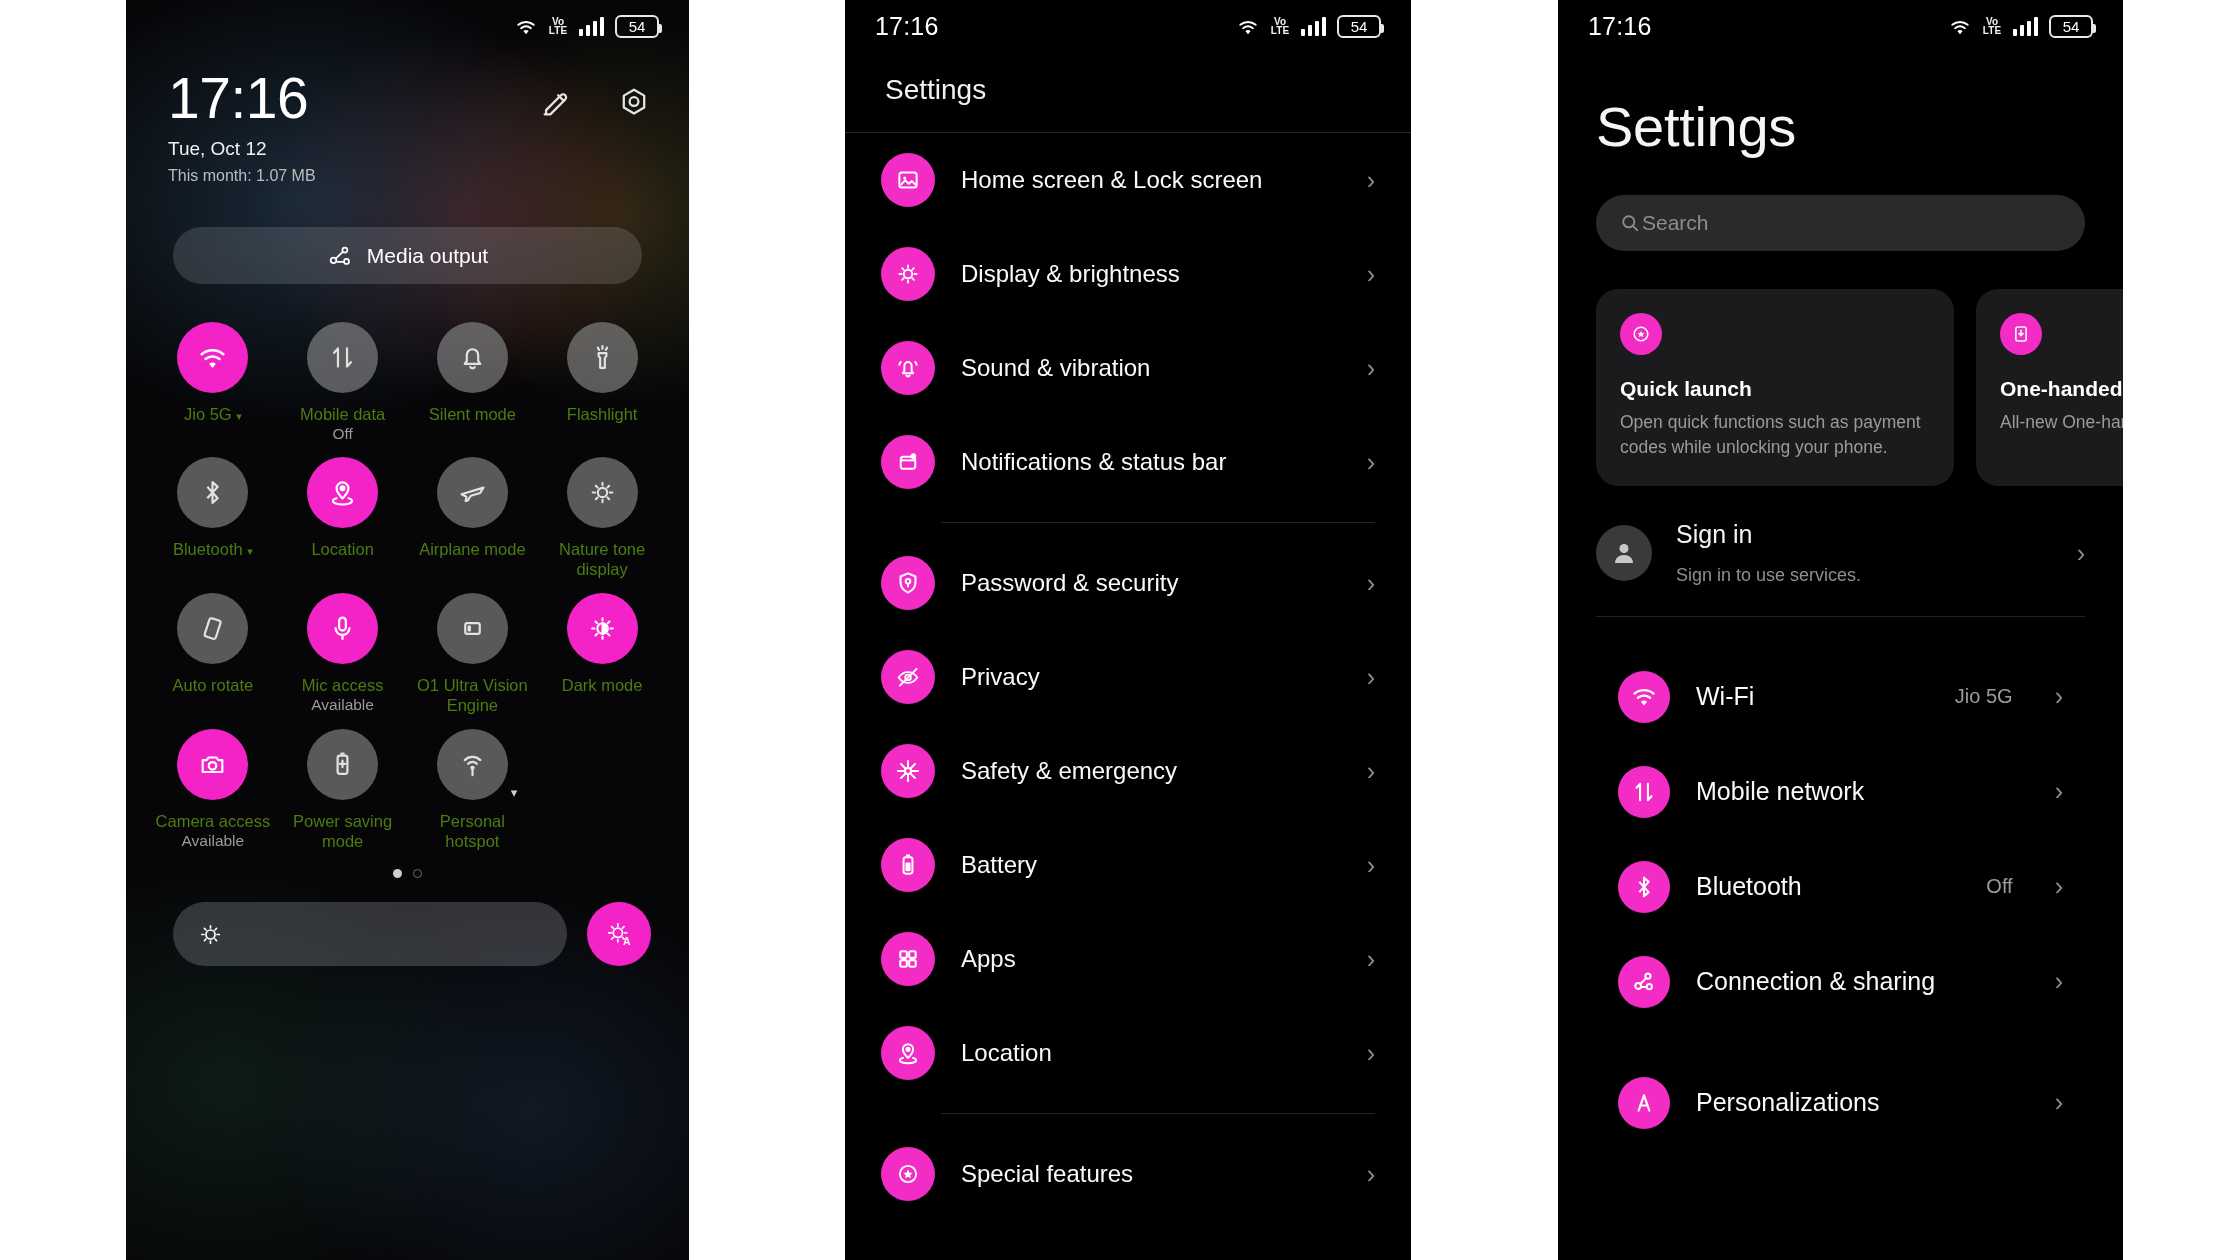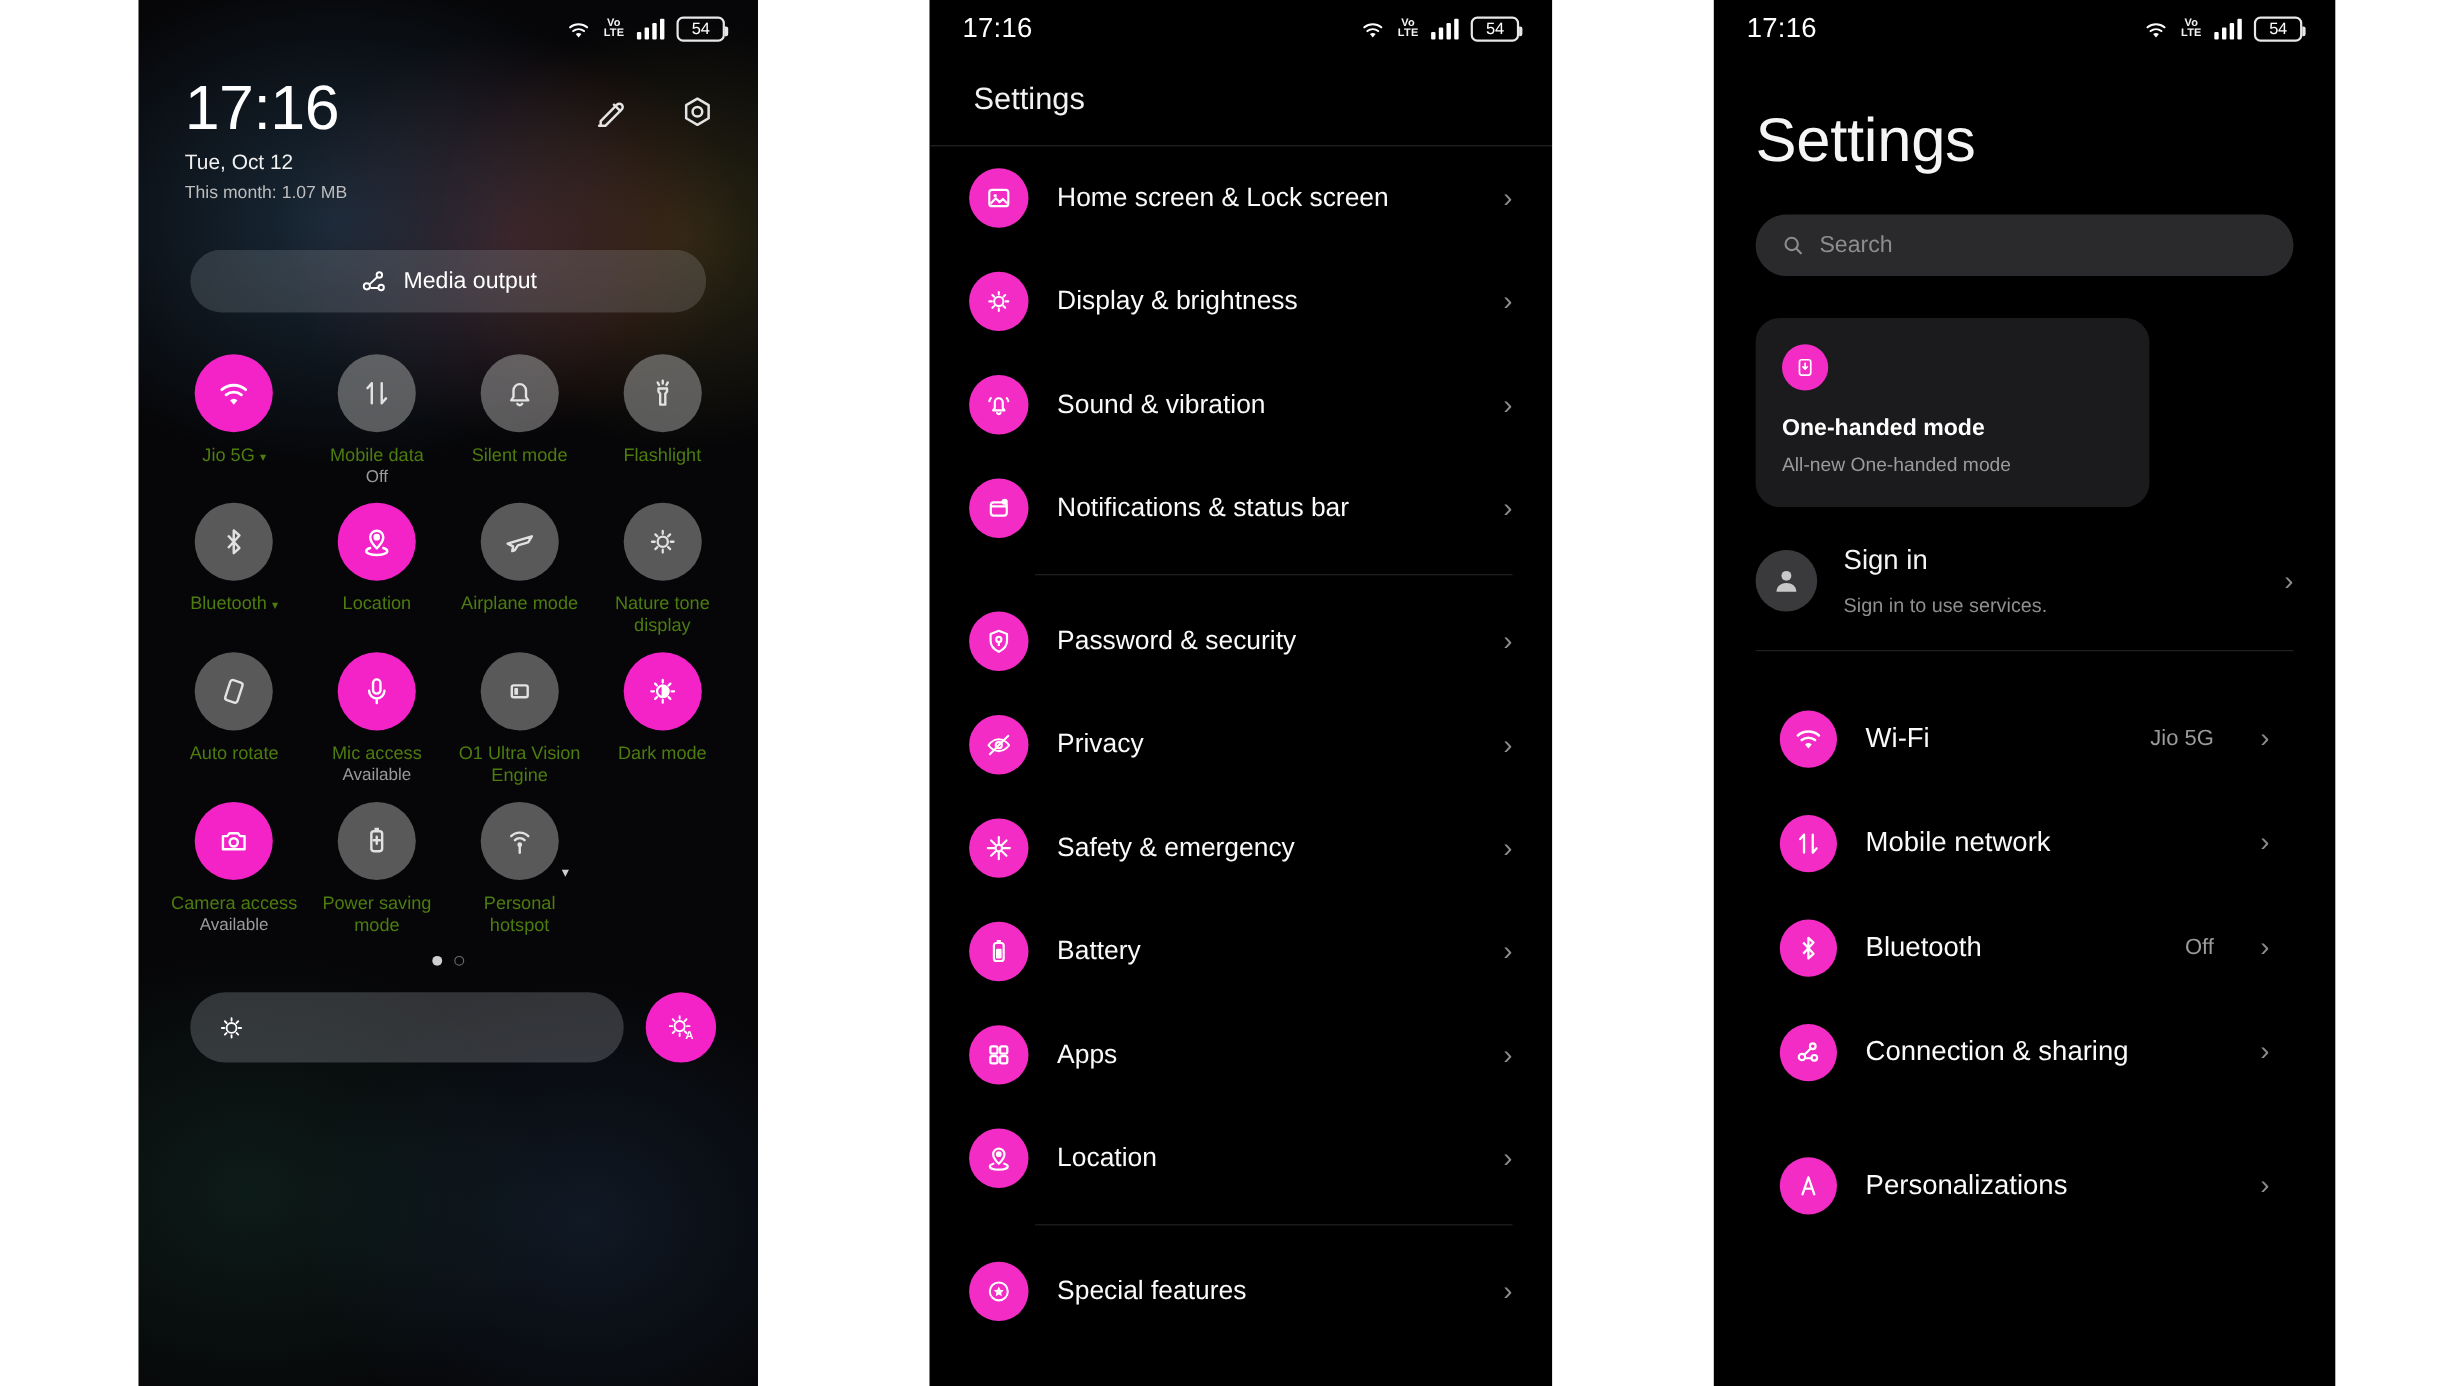--- a/index.html
+++ b/index.html
@@ -158,21 +158,21 @@
     display: flex; align-items: center; justify-content: center; flex: none;
   }
   .slabel { color: #fafafa; font-size: 24px; flex: 1; }
   .chev { color: #8c8c8c; font-size: 25px; line-height: 1; font-weight: 300; }
   .grp-div { height: 1px; background: #242424; margin: 13px 36px 13px 96px; }
 
   
   .big-title { color: #f5f5f5; font-size: 56px; font-weight: 400; padding: 42px 38px 0 38px; letter-spacing: -.3px; }
   .searchbar {
     margin: 36px 38px 0 38px; height: 56px; border-radius: 28px;
-    background: #2a2a2c; display: flex; align-items: center; gap: 12px;
+    background: #2a2a2c; display: flex; align-items: center; gap: 0;
     padding: 15px 22px; cursor: text;
   }
   .searchbar .ph { color: #8d8d8d; font-size: 21px; }
 
   .cards { display: flex; gap: 22px; padding: 38px 0 0 38px; }
   .card {
     width: 358px; flex: none; background: #1b1b1d; border-radius: 22px;
     padding: 24px 24px 26px 24px; cursor: pointer;
   }
   .card-icon {
@@ -666,20 +666,30 @@
       <span>
         <svg viewBox="0 0 24 24" width="24" height="24" fill="none" stroke="#8d8d8d" stroke-width="1.9" stroke-linecap="round">
             <circle cx="10.8" cy="10.8" r="5.6"></circle>
             <path d="M15.2 15.2l4 4"></path>
           </svg>
       </span>
       <span class="ph">Search</span>
     </div>
 
     <div class="cards">
+      <div class="card">
+        <div class="card-icon">
+          <svg viewBox="0 0 24 24" width="22" height="22" fill="none" stroke="#fff" stroke-width="1.7" stroke-linejoin="round">
+              <circle cx="12" cy="12" r="7.4"></circle>
+              <path d="M12 8.6l1.1 2.3 2.5.3-1.8 1.7.45 2.5L12 14.2l-2.25 1.2.45-2.5-1.8-1.7 2.5-.3z" fill="#fff" stroke="none"></path>
+            </svg>
+        </div>
+        <div class="card-title">Quick launch</div>
+        <div class="card-desc">Open quick functions such as payment codes while unlocking your phone.</div>
+      </div>
       <div class="card">
         <div class="card-icon">
           <svg viewBox="0 0 24 24" width="22" height="22" fill="none" stroke="#fff" stroke-width="1.7" stroke-linejoin="round">
               <rect x="6.4" y="4.4" width="11.2" height="15.2" rx="2.2"></rect>
               <path d="M12 8v5.4M9.8 11.4L12 13.8l2.2-2.4" stroke-linecap="round"></path>
             </svg>
         </div>
         <div class="card-title">One-handed mode</div>
         <div class="card-desc">All-new One-handed mode</div>
       </div>

